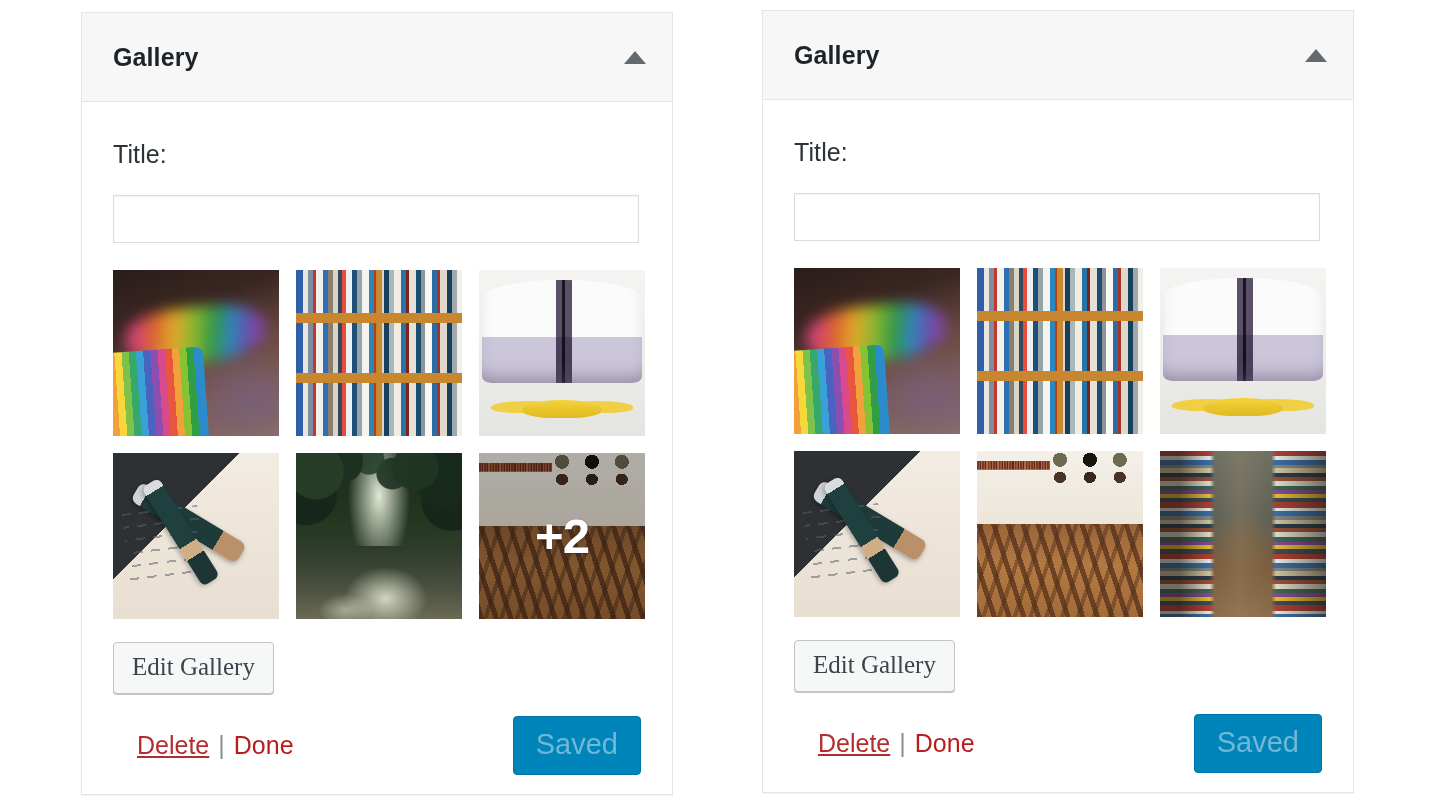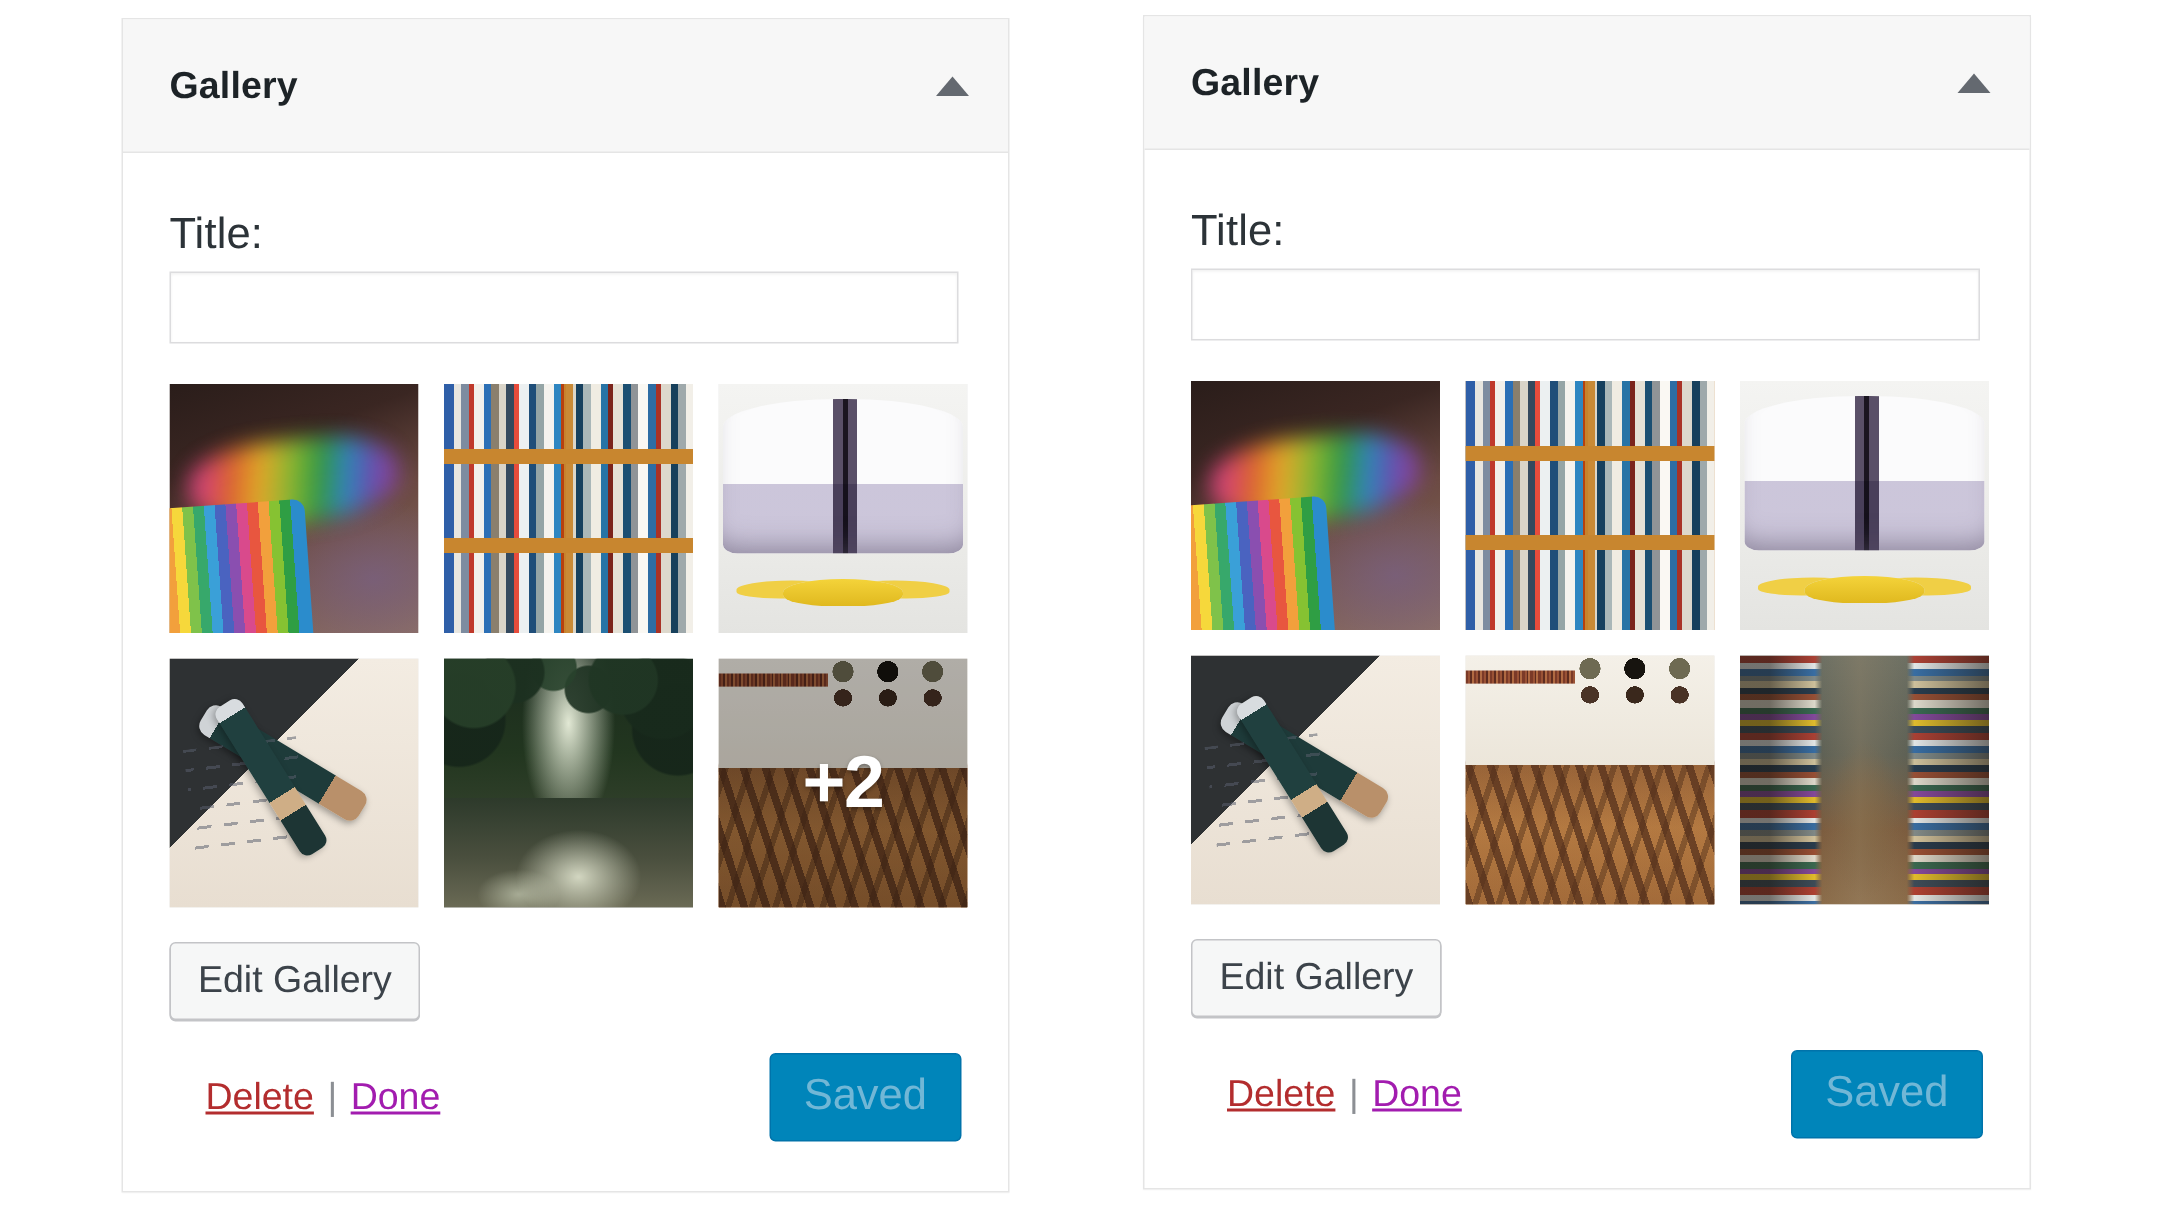--- a/index.html
+++ b/index.html
@@ -57,23 +57,23 @@
     cursor: pointer;
   }
 
   
   .widget-inside {
     padding: 38px 31px 0 31px;
   }
 
   .field-label {
     display: block;
-    font-size: 29px;
+    font-size: 25px;
     color: #2c3338;
-    margin-bottom: 8px;
+    margin-bottom: 26px;
     letter-spacing: .1px;
   }
 
   .title-input {
     display: block;
     width: 526px;
     height: 48px;
     border: 1px solid #dcdcde;
     background: #ffffff;
     box-shadow: inset 0 1px 2px rgba(0,0,0,.06);
@@ -118,21 +118,21 @@
     font-weight: bold;
     letter-spacing: -1px;
     text-shadow: 0 1px 3px rgba(0,0,0,.35);
   }
 
   
   .edit-row { margin-top: 23px; }
 
   .button-secondary {
     display: inline-block;
-    font-family: Liberation Sans, sans-serif;
+    font-family: Liberation Serif, serif;
     font-size: 25px;
     color: #3c434a;
     background: #f6f7f7;
     border: 1px solid #c3c4c7;
     border-radius: 4px;
     padding: 9px 18px 11px 18px;
     box-shadow: 0 1px 0 #c3c4c7;
     cursor: pointer;
     line-height: 1.2;
   }
@@ -153,22 +153,21 @@
   }
 
   .link-delete {
     color: #b32d2e;
     text-decoration: underline;
     cursor: pointer;
     margin-left: 24px;
   }
 
   .link-done {
-    color: #a21caf;
-    text-decoration: underline;
+    color: #b91c1c;
     cursor: pointer;
   }
 
   .sep {
     color: #8c8f94;
     text-decoration: none;
   }
 
   .button-primary-saved {
     font-family: "Liberation Sans", sans-serif;

